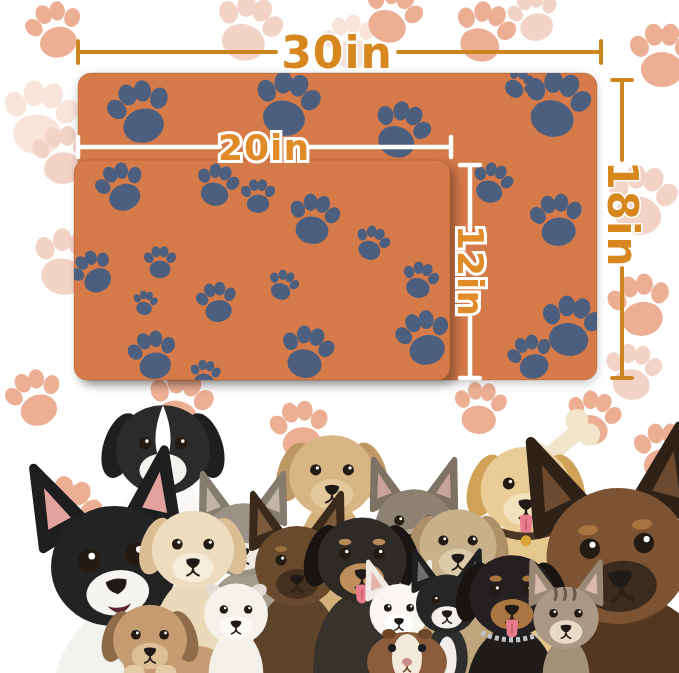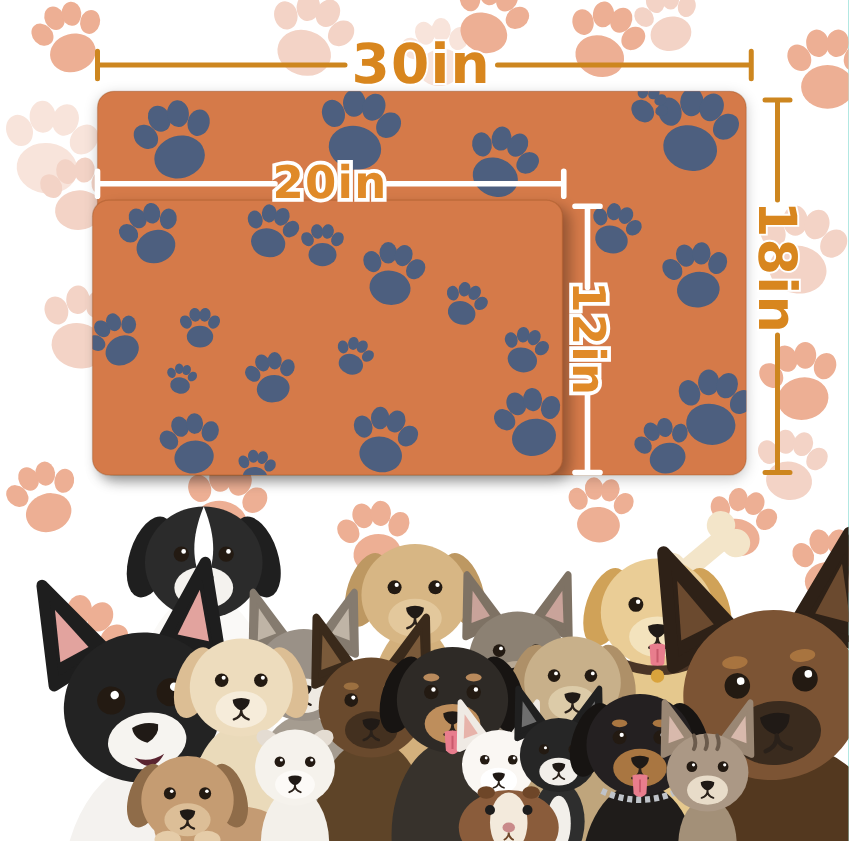--- a/index.html
+++ b/index.html
@@ -1,16 +1,16 @@
 <!DOCTYPE html>
 <html><head>
 <meta charset="utf-8">
 <style>
   html,body{margin:0;padding:0;background:#ffffff;}
-  .stage{position:relative;width:679px;height:673px;background:#14b8a6;overflow:hidden;
+  .stage{position:relative;width:679px;height:673px;background:#ec4899;overflow:hidden;
          font-family:"DejaVu Sans",sans-serif;}
   svg{display:block;}
   .dim-line-orange{stroke:#CD861F;stroke-width:4;fill:none;stroke-linecap:round;}
   .dim-line-white{stroke:#ffffff;stroke-width:4.5;fill:none;stroke-linecap:round;}
   .dim-label-orange{font-family:"DejaVu Sans",sans-serif;font-weight:700;font-size:44px;
          fill:#D8861E;stroke:#ffffff;stroke-width:3px;paint-order:stroke;letter-spacing:1px;}
   .dim-label-orange.side{font-size:42px;}
   .dim-label-white-outline{font-family:"DejaVu Sans",sans-serif;font-weight:700;font-size:36px;
          fill:#E08A28;stroke:#ffffff;stroke-width:6px;paint-order:stroke;letter-spacing:1px;}
 </style>

